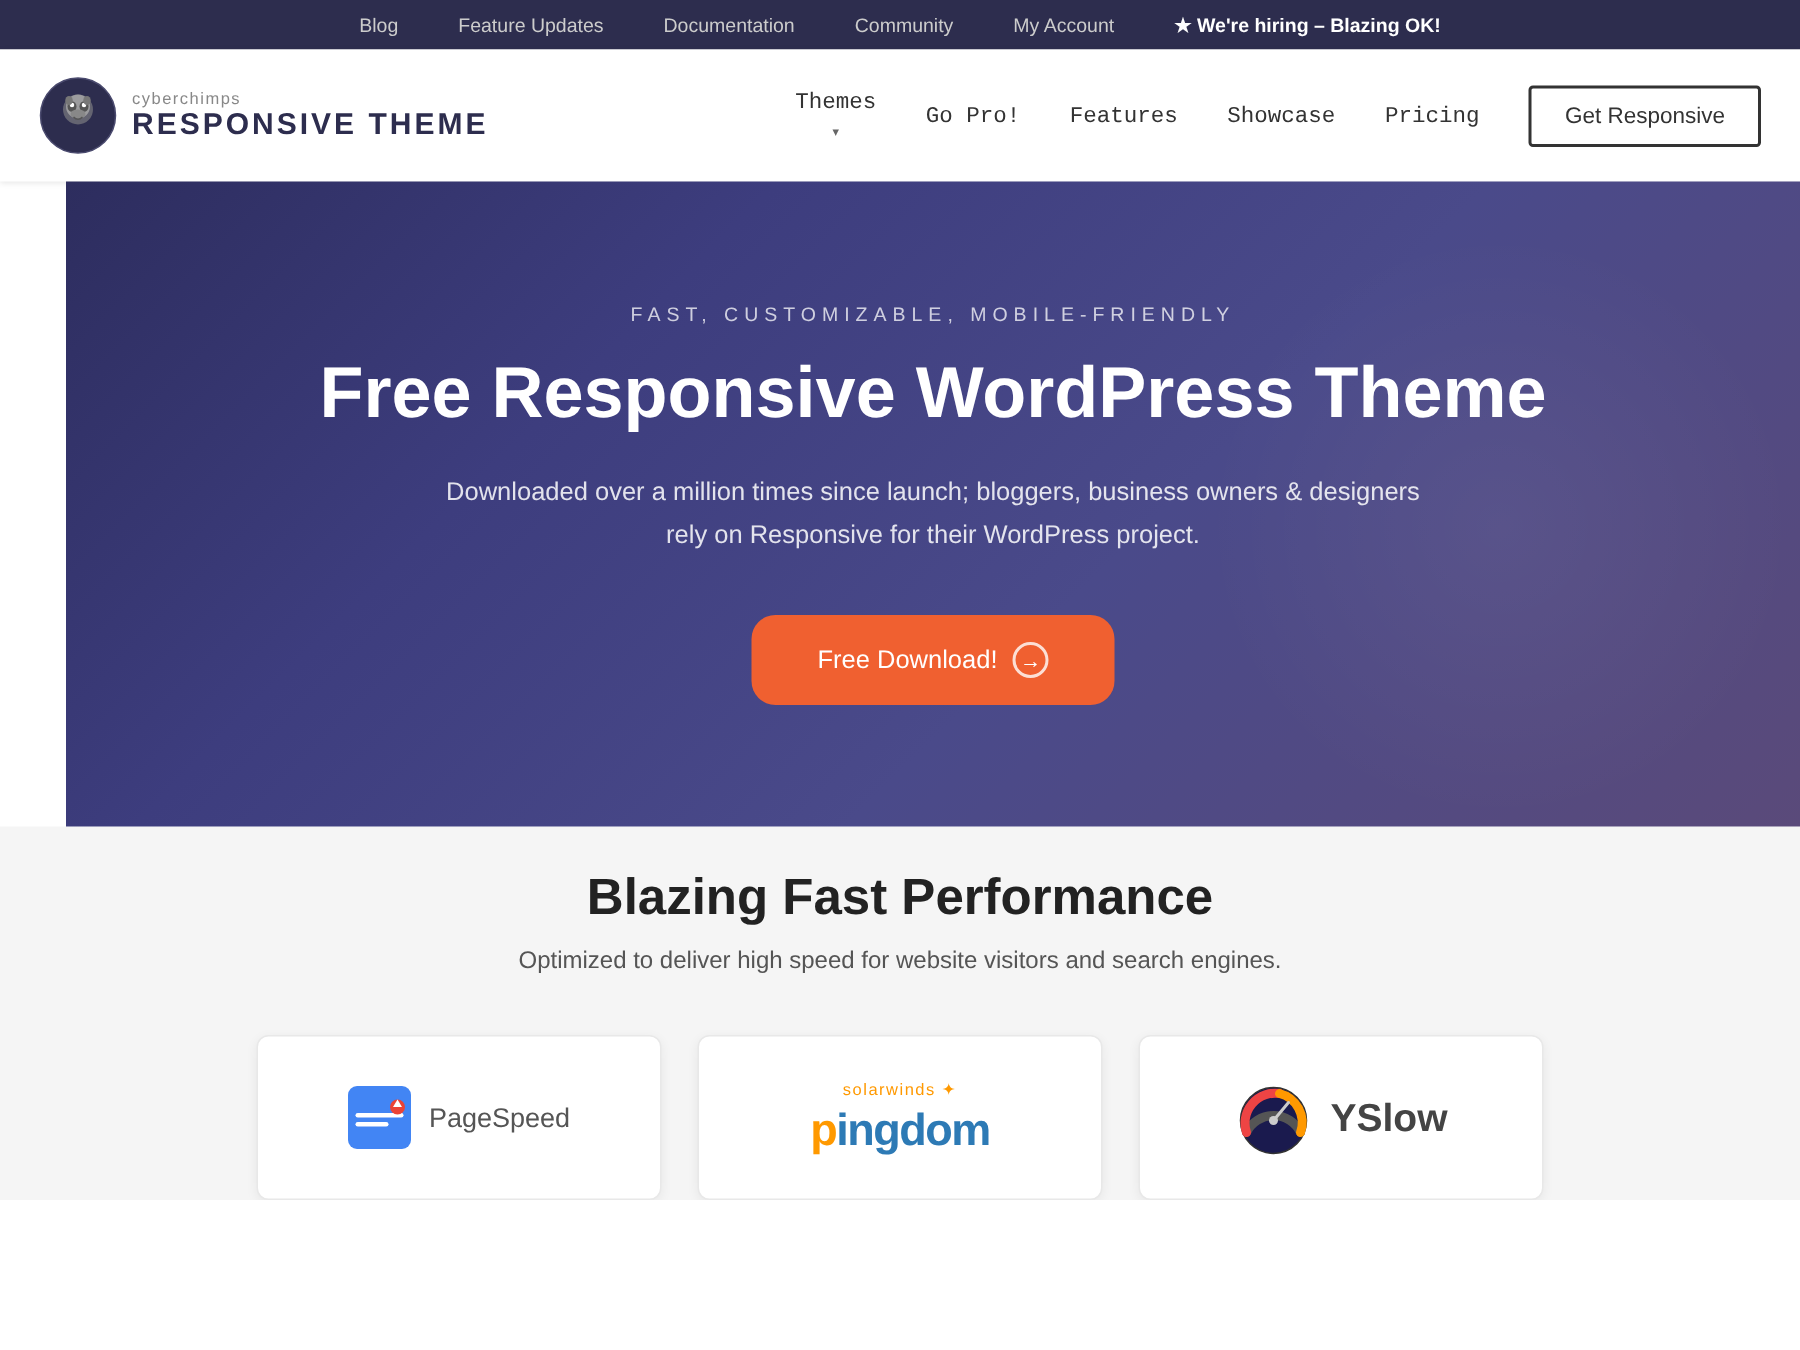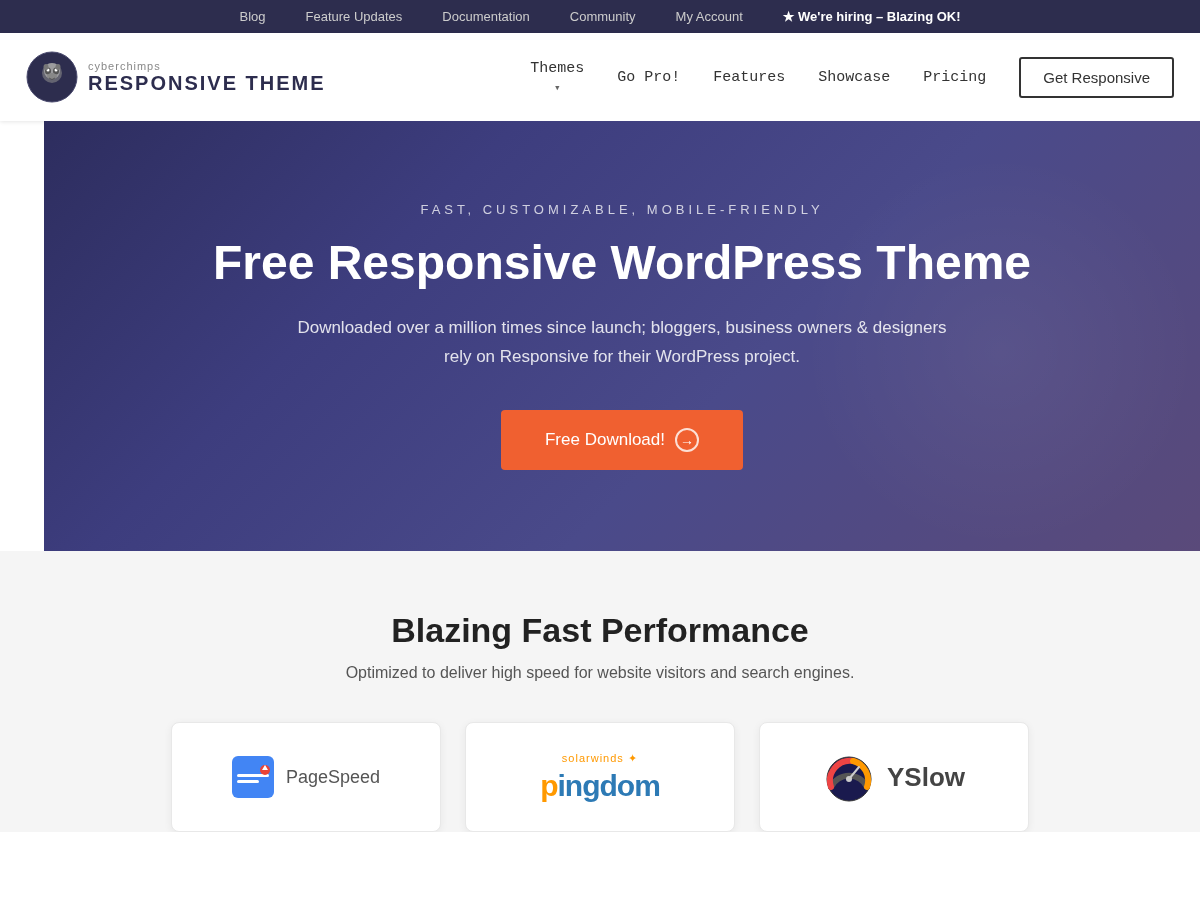--- a/index.html
+++ b/index.html
@@ -143,41 +143,41 @@
       line-height: 1.7;
       margin-bottom: 38px;
     }
     .download-btn {
       background: #f06030;
       color: #fff;
       border: none;
       padding: 18px 44px;
       font-size: 17px;
       font-family: Arial, sans-serif;
-      border-radius: 4px;
+      border-radius: 16px;
       cursor: pointer;
       display: flex;
       align-items: center;
       gap: 10px;
     }
     .arrow-circle {
       display: inline-flex;
       align-items: center;
       justify-content: center;
       border: 2px solid rgba(255,255,255,0.8);
       border-radius: 50%;
       width: 24px;
       height: 24px;
       font-size: 14px;
     }
 
     
     .perf-section {
       background: #f5f5f5;
-      padding: 60px 40px 0;
+      padding: 28px 40px 0;
       text-align: center;
     }
     .perf-title {
       font-size: 34px;
       font-weight: 900;
       color: #222;
       font-family: Arial, sans-serif;
       margin-bottom: 14px;
     }
     .perf-desc {

